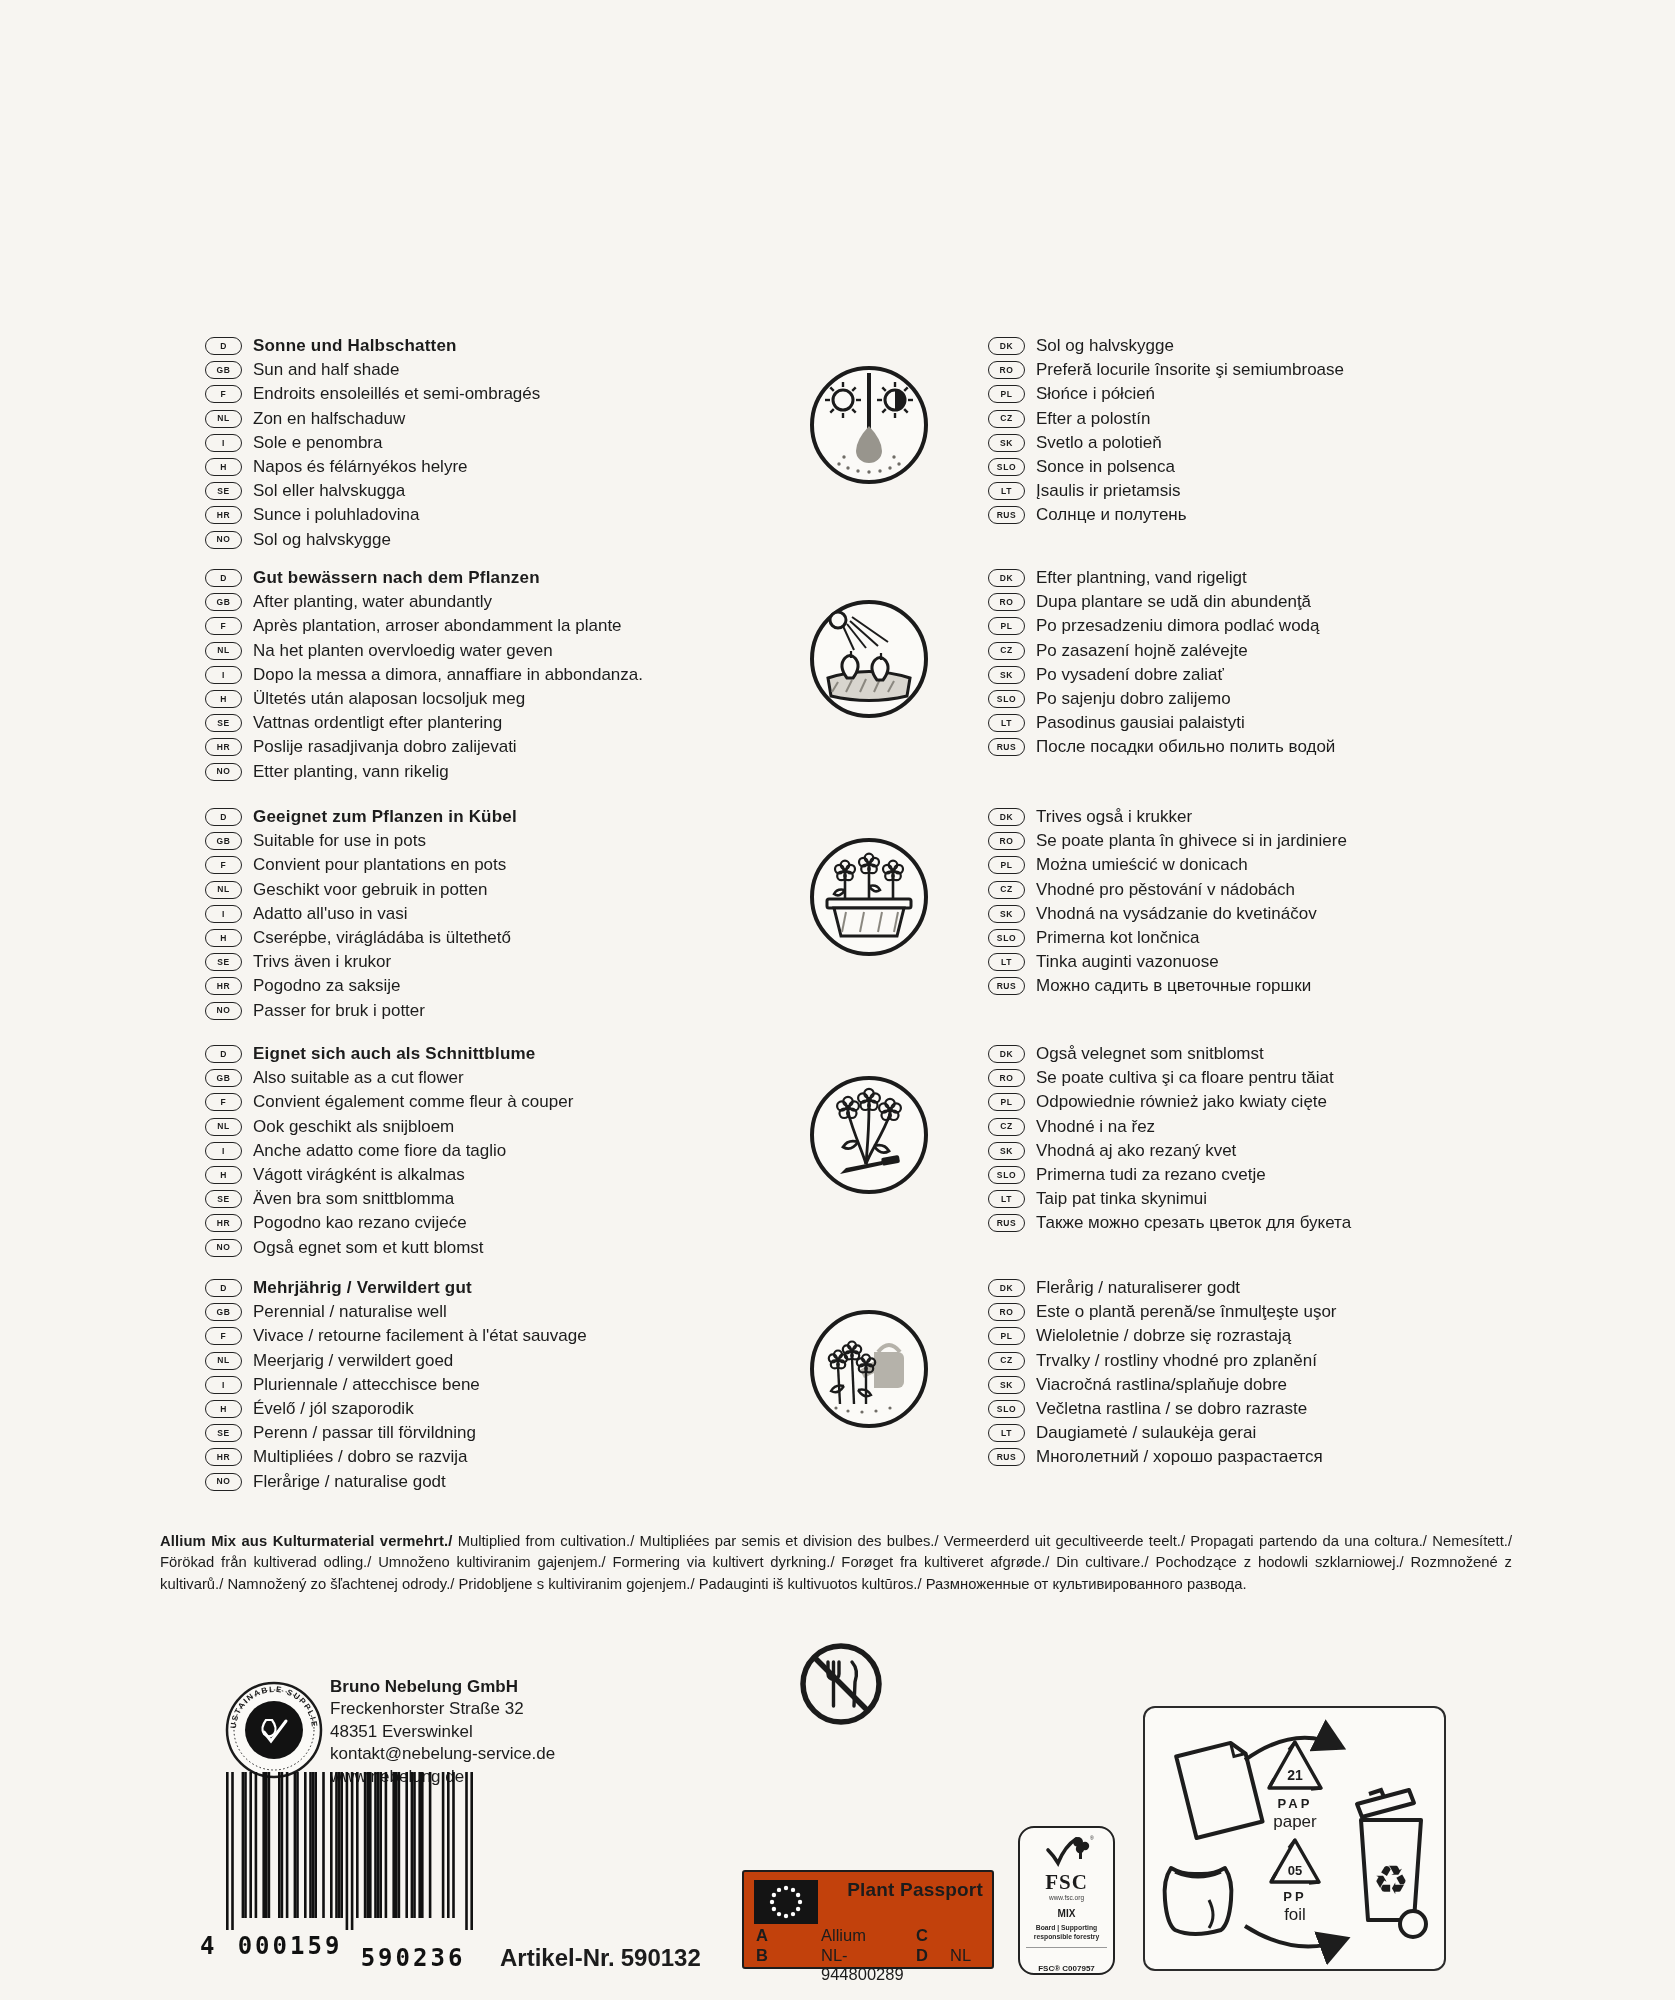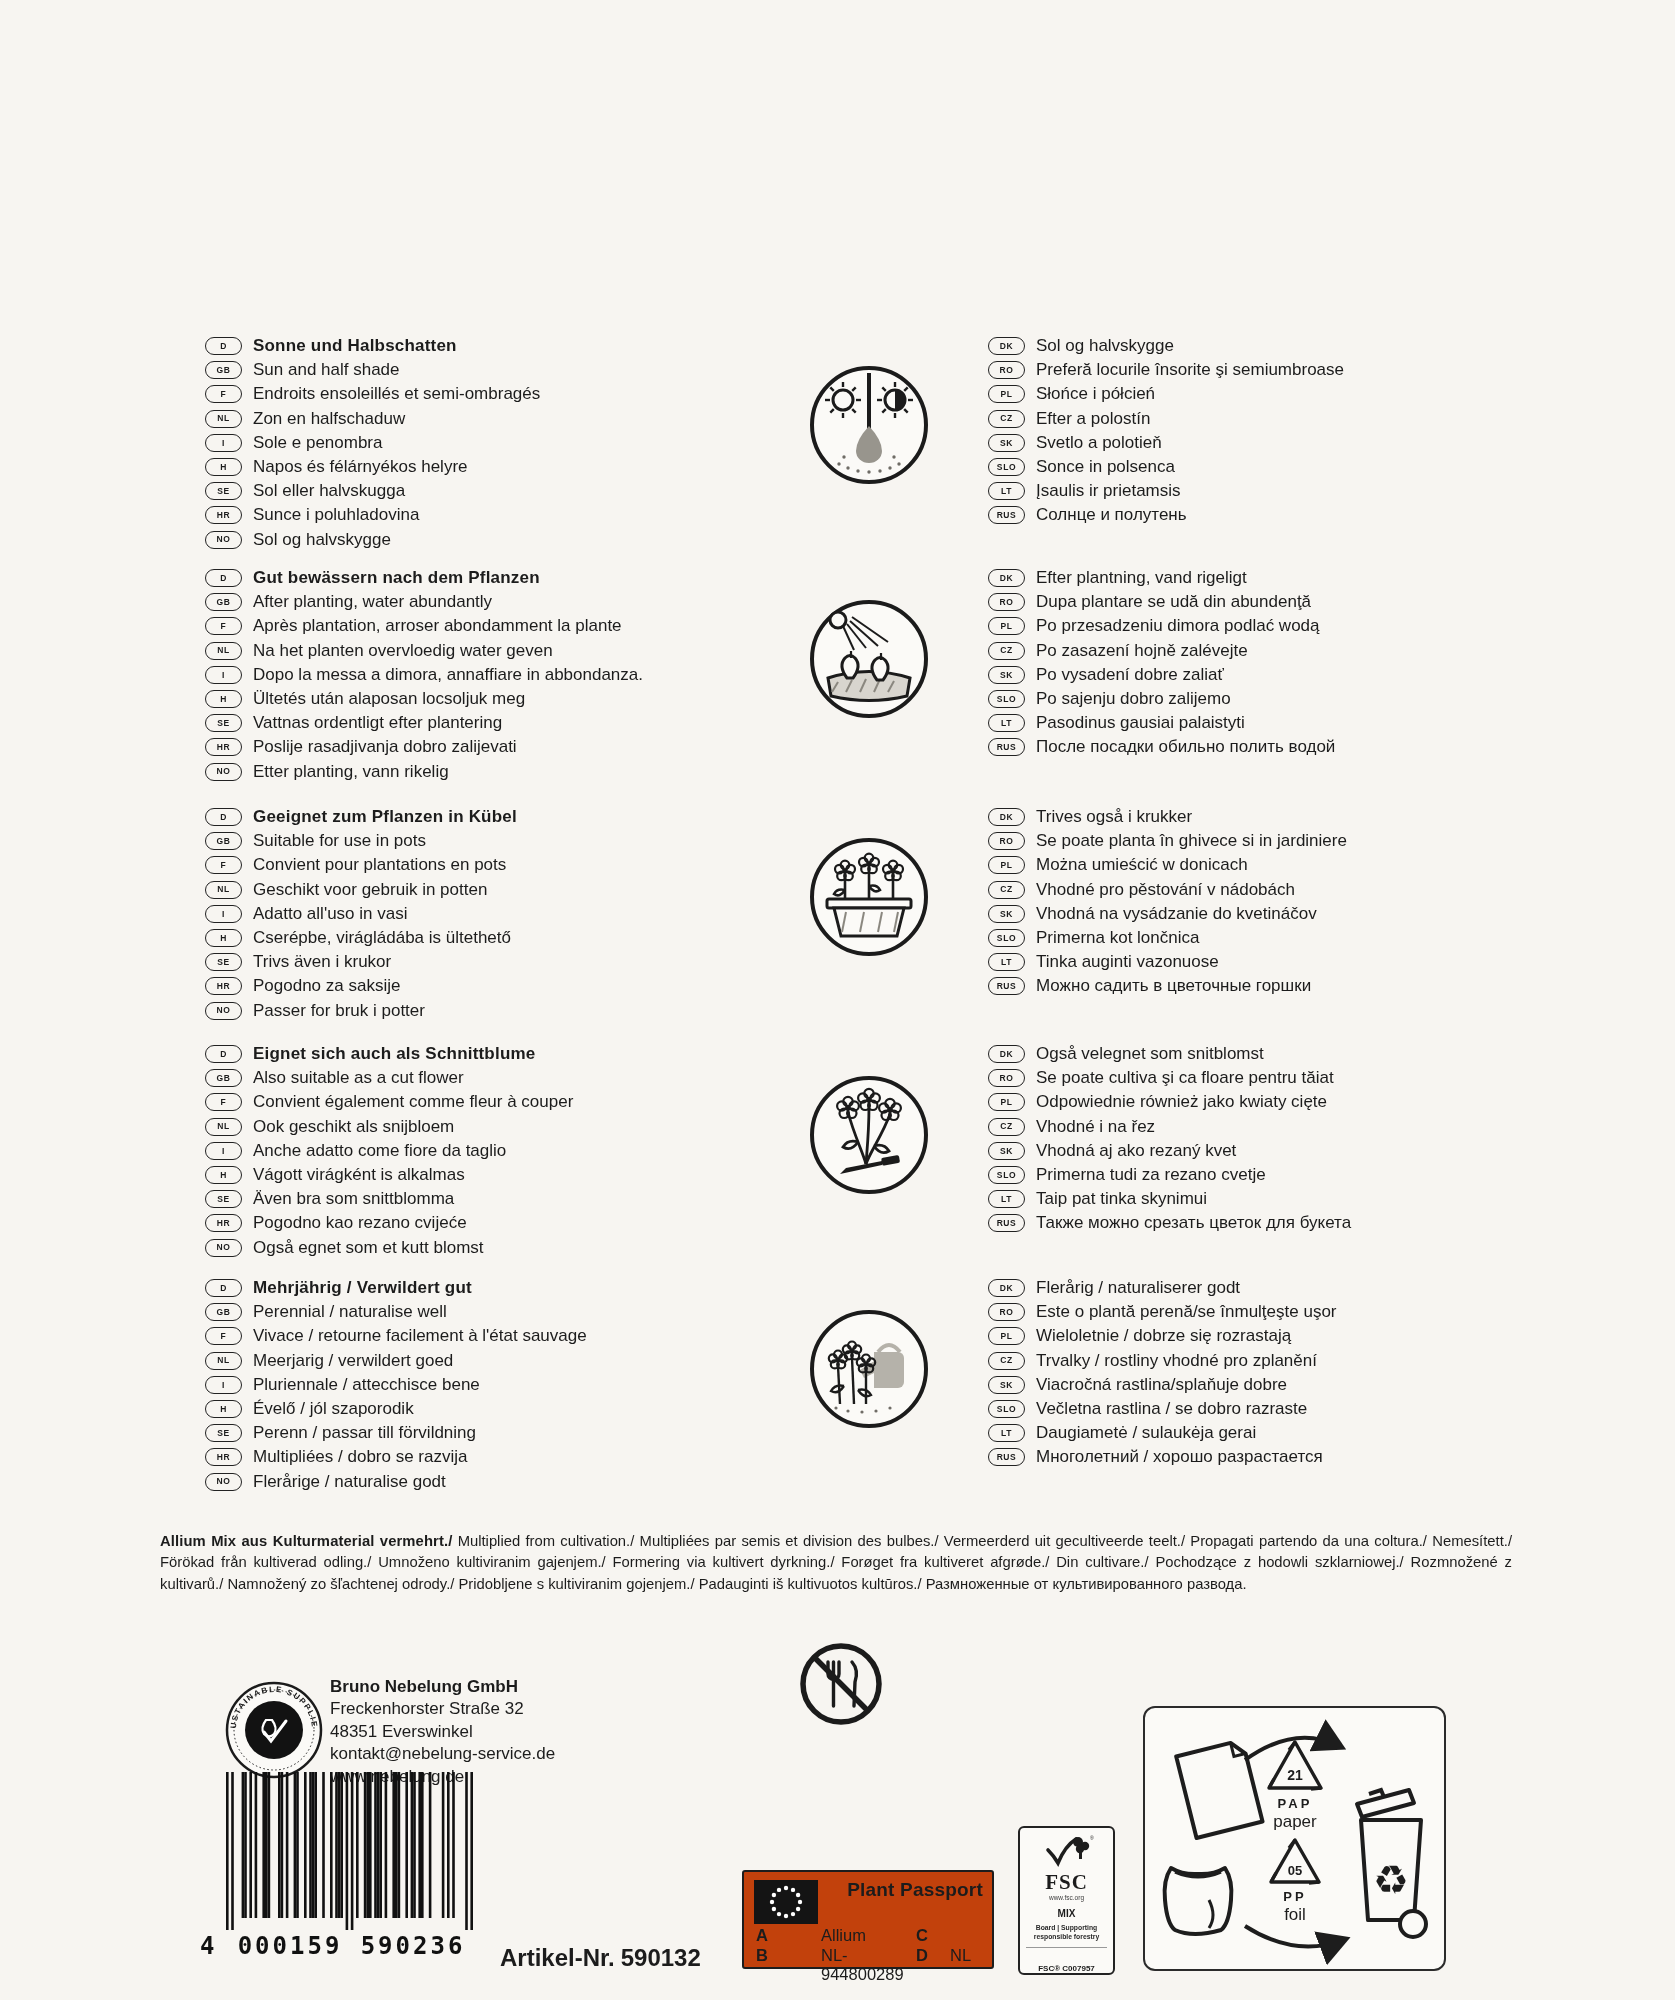--- a/index.html
+++ b/index.html
@@ -38,41 +38,41 @@
   .addr .co{font-weight:bold;}
   
   .barcode{position:absolute;left:196px;top:1770px;width:310px;height:200px;}
   .barcode svg{position:absolute;left:0;top:0;}
   .bc-d{
     position:absolute;top:162px;font-family:"DejaVu Sans Mono",monospace;
     font-size:24px;font-weight:bold;letter-spacing:3px;color:#111;
   }
   .bc-first{left:4px;}
   .bc-left{left:40px;width:108px;text-align:center;}
-  .bc-right{left:162px;width:110px;text-align:center;}
+  .bc-right{left:162px;width:110px;text-align:center;margin-top:12px;}
   .art-no{position:absolute;left:500px;top:1944px;font-size:24px;font-weight:bold;}
   .art-no span{margin-right:6px;}
   
   .pp-box{
     position:absolute;left:742px;top:1870px;width:252px;height:99px;
     border:2.6px solid #1d1d1d;border-radius:3px;background:#c2410c;box-sizing:border-box;
   }
   .pp-flag{position:absolute;left:10px;top:8px;}
   .pp-title{position:absolute;right:9px;top:7px;font-size:19px;font-weight:bold;letter-spacing:.2px;}
   .pp-row{position:absolute;left:12px;right:10px;font-size:16.5px;display:flex;}
   .pp-row.r1{top:54px;}
   .pp-row.r2{top:74px;}
   .pp-k{font-weight:bold;width:30px;}
   .pp-v{flex:1;margin-left:35px;}
   .pp-k2{font-weight:bold;width:34px;text-align:left;}
   .pp-v2{width:32px;}
   
   .fsc-box{
     position:absolute;left:1018px;top:1826px;width:97px;height:149px;
-    border:2px solid #222;border-radius:6px;background:#fbfaf7;box-sizing:border-box;
+    border:2px solid #222;border-radius:16px;background:#fbfaf7;box-sizing:border-box;
     text-align:center;
   }
   .fsc-tree{margin-top:6px;}
   .fsc-name{font-family:"Liberation Serif",serif;font-weight:bold;font-size:21px;line-height:1;letter-spacing:1px;}
   .fsc-url{font-size:6.5px;color:#3c3c3c;margin-top:1px;}
   .fsc-mix{font-size:10px;font-weight:bold;margin-top:7px;}
   .fsc-tag{font-size:6.8px;line-height:8.5px;margin-top:5px;font-weight:bold;color:#2a2a2a;}
   .fsc-lic{font-size:8px;font-weight:bold;margin-top:6px;border-top:1px solid #999;padding-top:16px;margin-left:6px;margin-right:6px;}
   
   .no-food{position:absolute;left:795px;top:1638px;width:92px;height:92px;}

